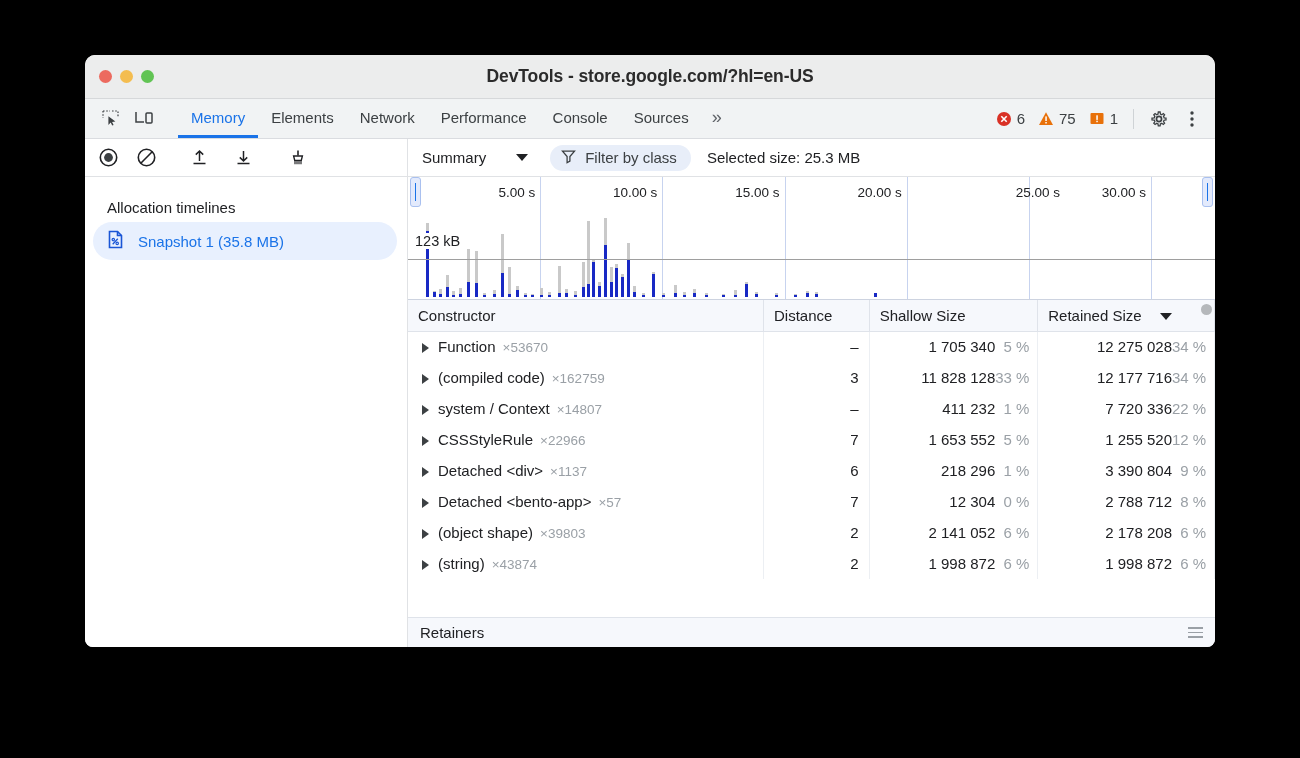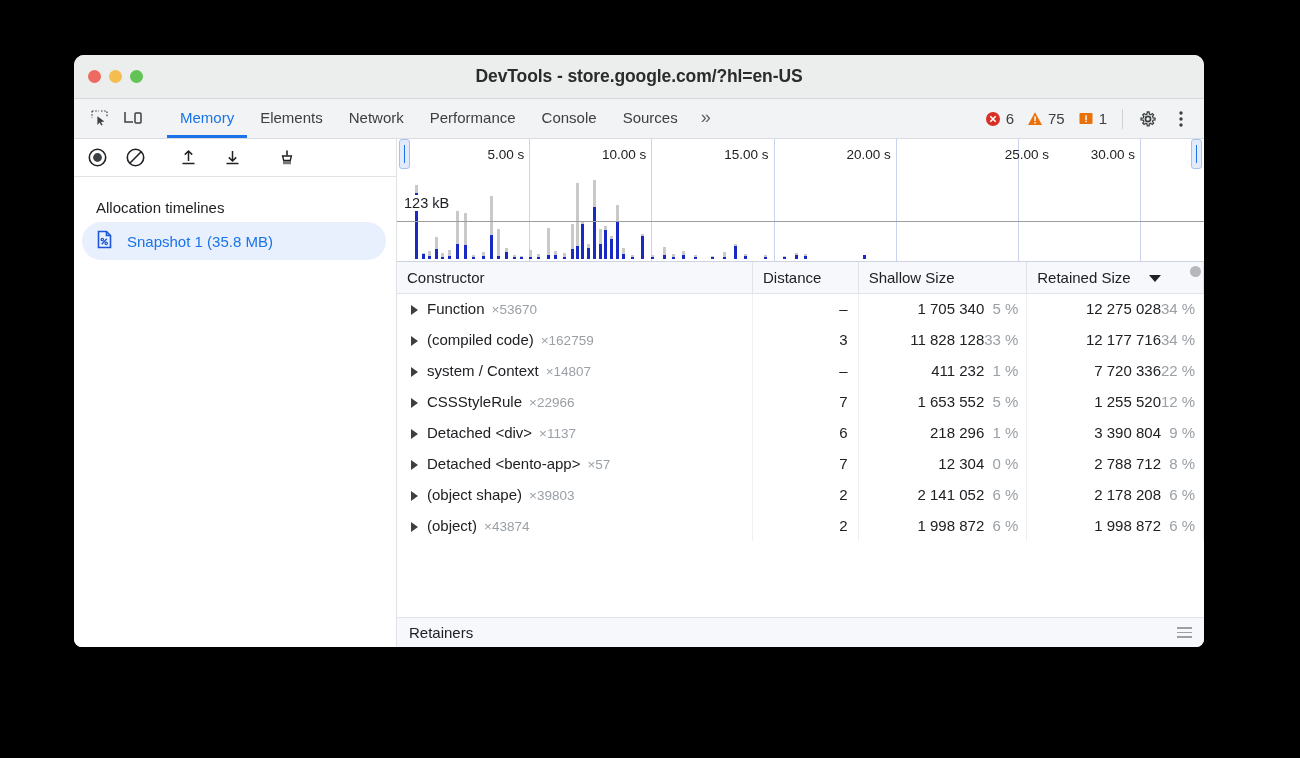--- a/index.html
+++ b/index.html
@@ -5,21 +5,21 @@
   * { box-sizing: border-box; margin: 0; padding: 0; }
   html, body {
     width: 1300px; height: 758px;
     background: #000;
     font-family: "Liberation Sans", sans-serif;
     overflow: hidden;
   }
 
   .window {
     position: absolute;
-    left: 74px; top: 55px;
+    left: 85px; top: 55px;
     width: 1130px; height: 592px;
     background: #fff;
     border-radius: 10px 10px 8px 8px;
     overflow: hidden;
     box-shadow: 0 6px 22px rgba(0,0,0,0.55);
   }
 
   
   .titlebar {
     position: relative;
@@ -294,20 +294,35 @@
             <circle cx="12.2" cy="14.4" r="1.2" fill="none" stroke="#1a56d6" stroke-width="1.2"></circle>
             <path d="M12.8 9.8 L7.7 15.2" stroke="#1a56d6" stroke-width="1.3"></path>
           </svg>
         </span>
         <span>Snapshot 1 (35.8 MB)</span>
       </div>
     </div>
 
     <div class="main">
 
+      <div class="subtoolbar">
+        <div class="sel-wrap">
+          <span>Summary</span>
+          <span class="caret"></span>
+        </div>
+        <div class="filter-pill">
+          <span>
+            <svg width="15" height="15" viewBox="0 0 15 15">
+              <path d="M1.5 2.2 h12 l-4.6 5.3 v4.6 l-2.8 1.6 v-6.2 z" fill="none" stroke="#3c4043" stroke-width="1.3"></path>
+            </svg>
+          </span>
+          <span>Filter by class</span>
+        </div>
+        <div class="sel-size">Selected size: 25.3 MB</div>
+      </div>
 
       <div class="timeline">
         <div class="tl-grid" id="tl-grid">
             <div class="tl-vline" style="left: 132.188px;"></div>
             <div class="tl-label" style="left: 132.188px; text-align: center;">5.00 s</div>
             <div class="tl-vline" style="left: 254.375px;"></div>
             <div class="tl-label" style="left: 254.375px;">10.00 s</div>
             <div class="tl-vline" style="left: 376.562px;"></div>
             <div class="tl-label" style="left: 376.562px;">15.00 s</div>
             <div class="tl-vline" style="left: 498.75px;"></div>
@@ -564,21 +579,21 @@
                 <td class="size"><span class="szval">12 304</span><span class="pct">0 %</span></td>
                 <td class="size"><span class="szval">2 788 712</span><span class="pct">8 %</span></td>
               </tr>
               <tr>
                 <td class="ctor"><span class="tri"></span><span>(object shape)</span><span class="count">×39803</span></td>
                 <td class="dist">2</td>
                 <td class="size"><span class="szval">2 141 052</span><span class="pct">6 %</span></td>
                 <td class="size"><span class="szval">2 178 208</span><span class="pct">6 %</span></td>
               </tr>
               <tr>
-                <td class="ctor"><span class="tri"></span><span>(object)</span><span class="count">×43874</span></td>
+                <td class="ctor"><span class="tri"></span><span>(string)</span><span class="count">×43874</span></td>
                 <td class="dist">2</td>
                 <td class="size"><span class="szval">1 998 872</span><span class="pct">6 %</span></td>
                 <td class="size"><span class="szval">1 998 872</span><span class="pct">6 %</span></td>
               </tr>
             </tbody>
         </table>
         <div class="scrollthumb"></div>
       </div>
 
       <div class="retainers">

